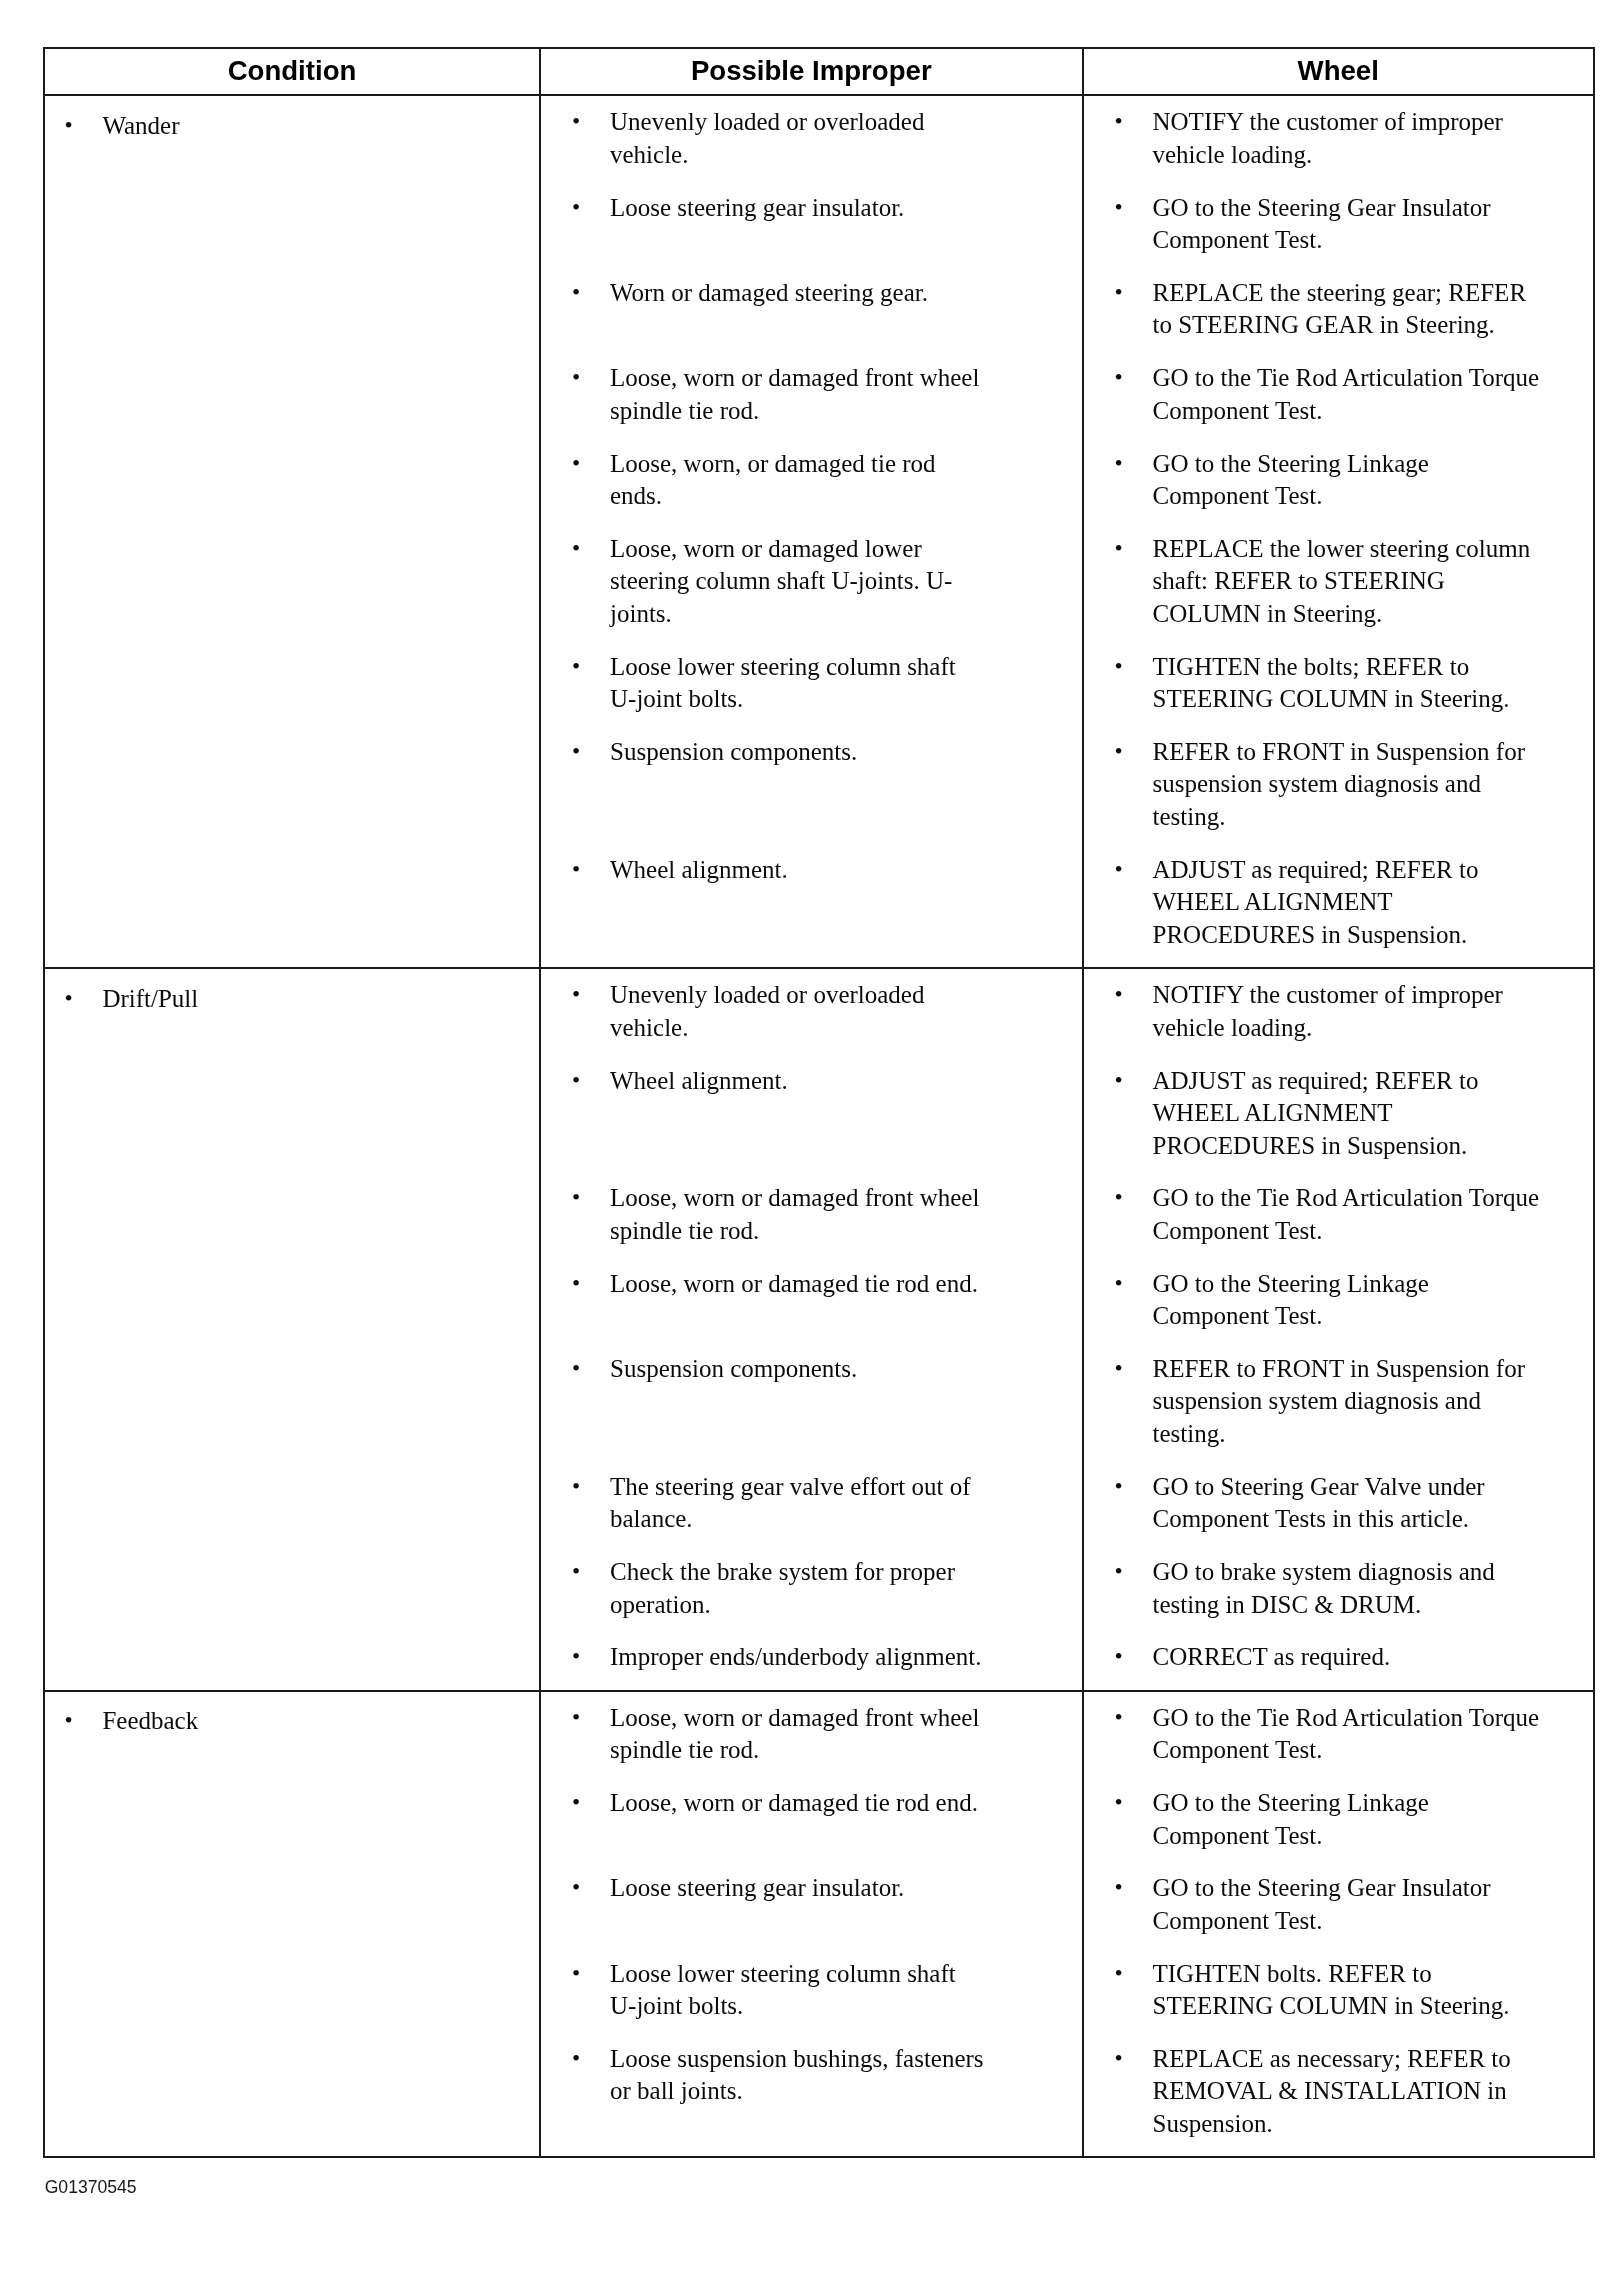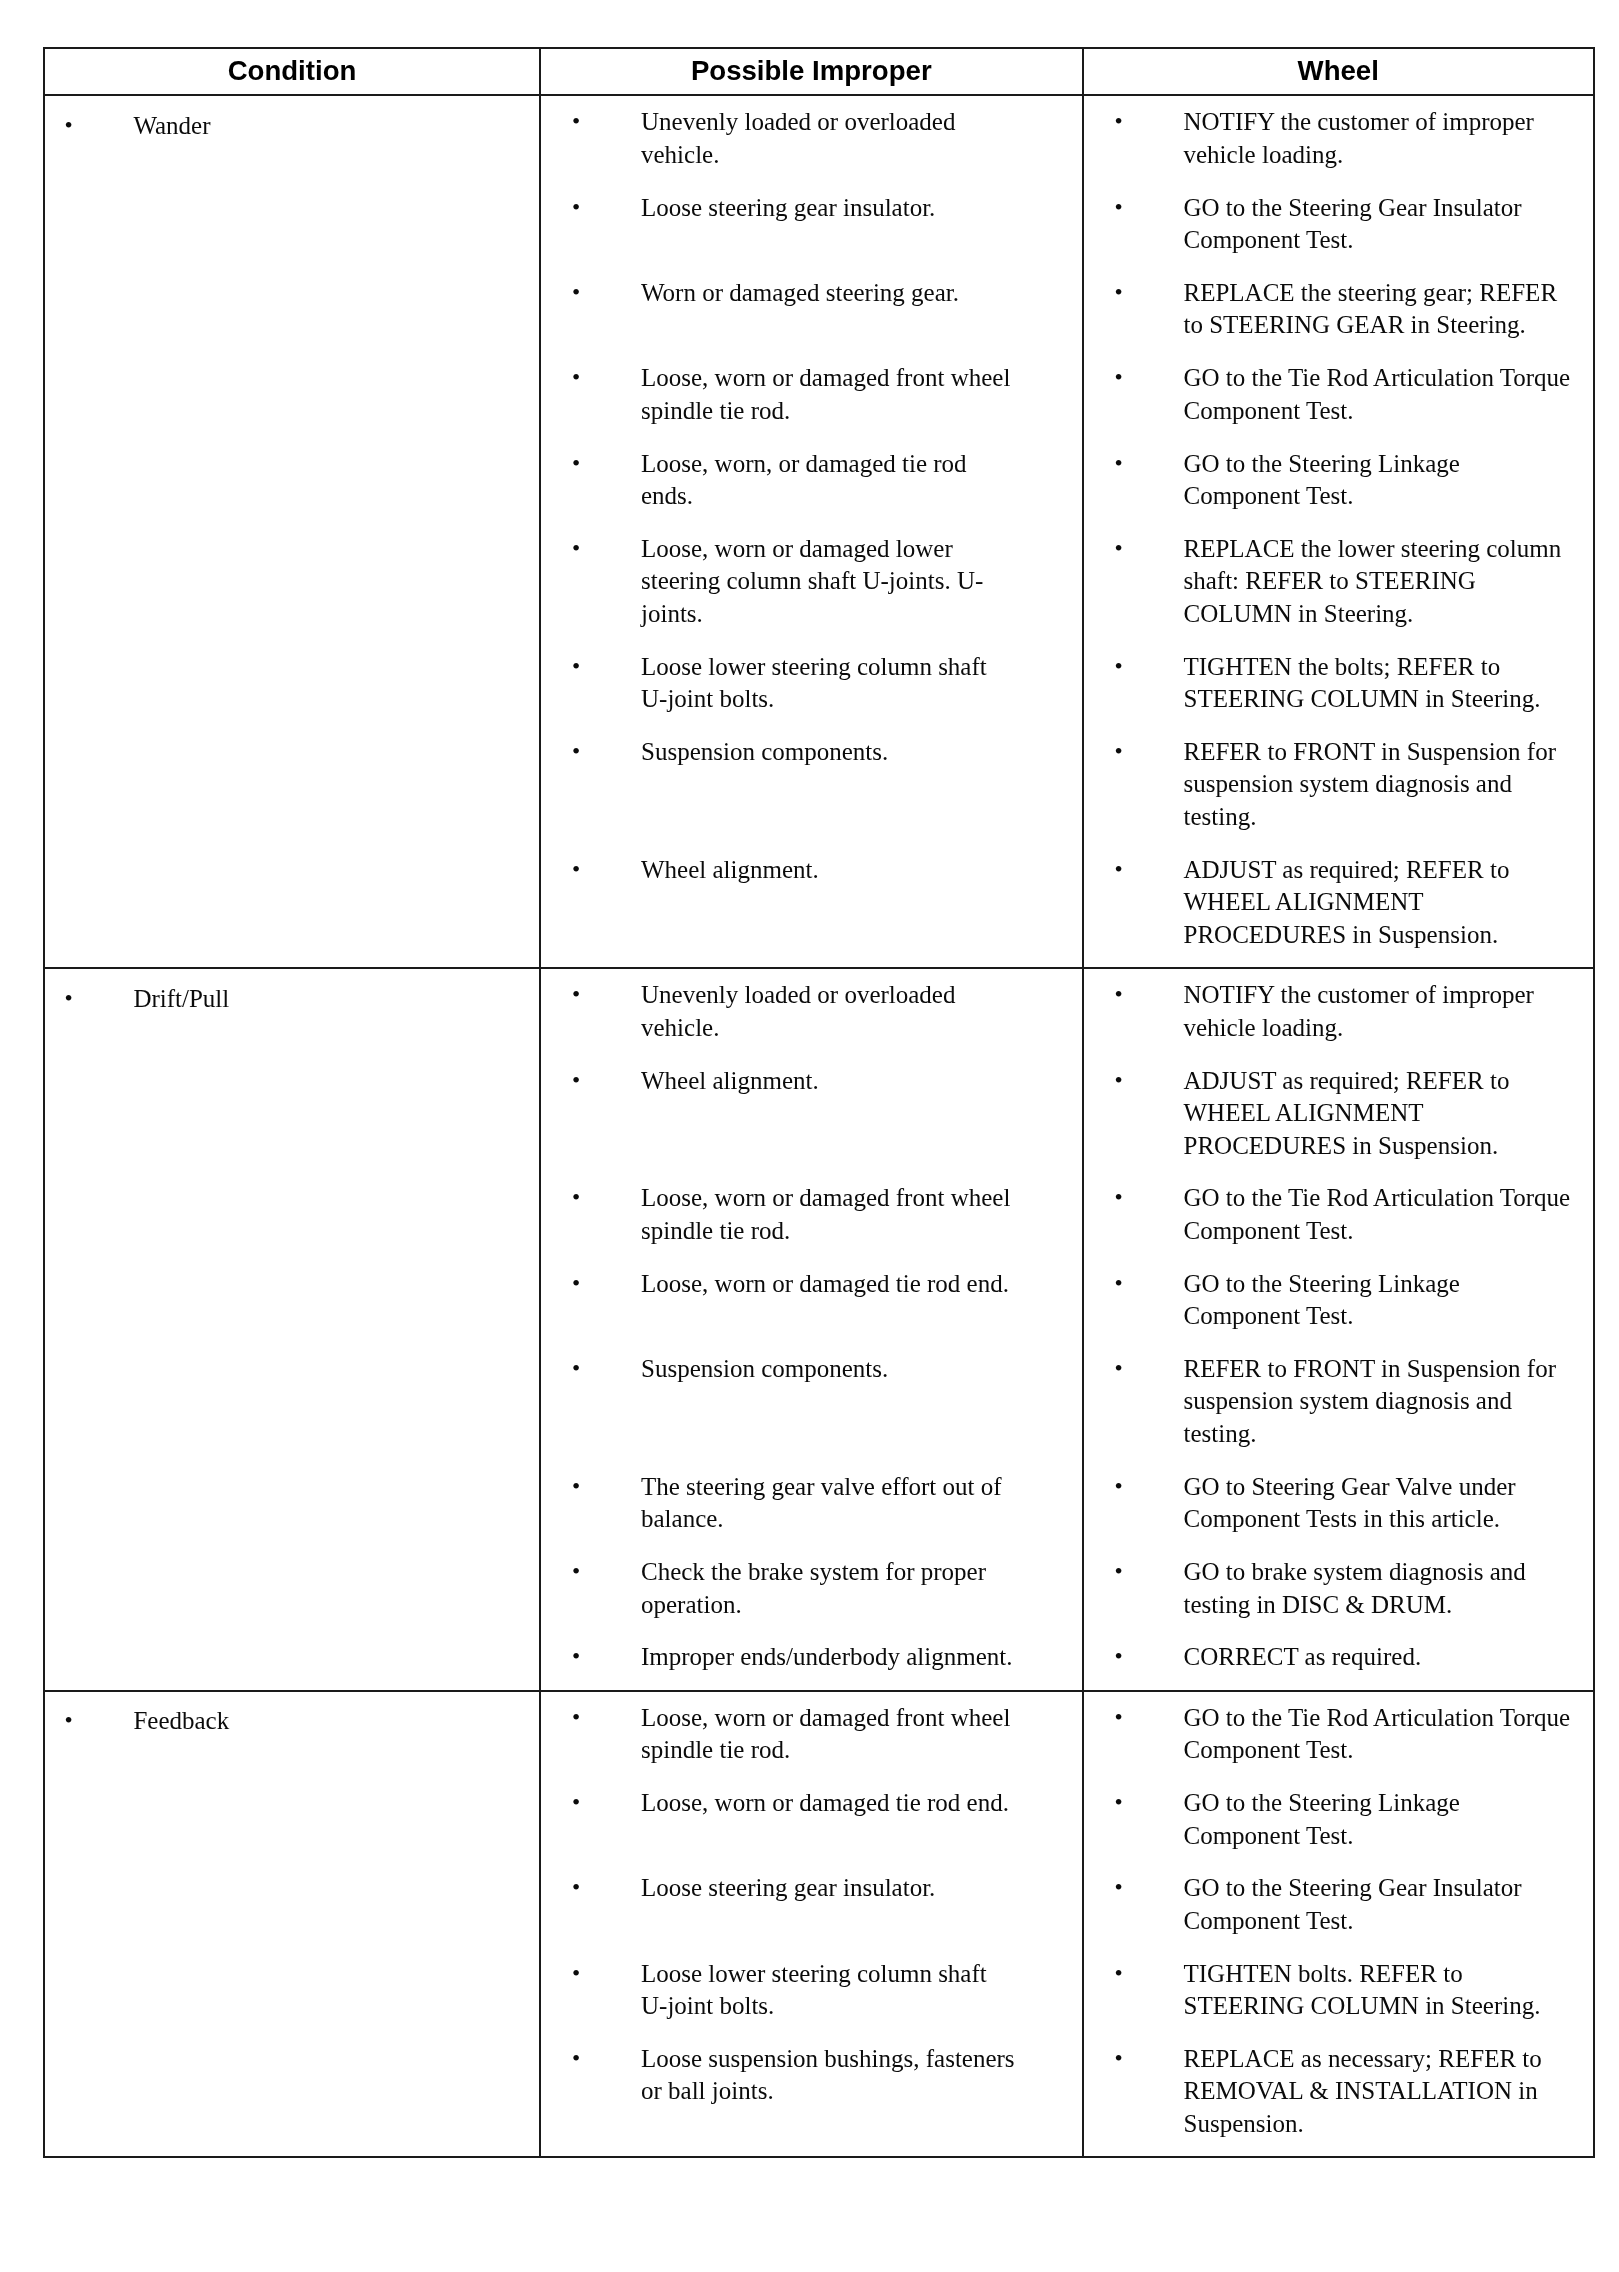--- a/index.html
+++ b/index.html
@@ -49,21 +49,21 @@
     align-items: flex-start;
     padding: 3.3px 13.4px 15px 30px;
   }
   td.cond .item { padding: 6.7px 8.4px 8.4px 18.4px; }
 
   .bullet {
     flex: 0 0 38px;
     font-size: 23.4px;
     line-height: 1.35;
   }
-  .txt { display: block; margin-left: 31px; }
+  .txt { display: block; }
   td.src .txt { max-width: 378px; }
   td.act .txt { max-width: 389px; }
   td.cond .txt { max-width: 401px; }
 
   .footer {
     font-family: "Liberation Sans", sans-serif;
     font-size: 17.6px;
     color: #1a1a1a;
     margin: 18.4px 0 0 1.7px;
   }
@@ -409,15 +409,16 @@
           <td class="act">
             <div class="item ">
               <span class="bullet">•</span>
               <span class="txt">REPLACE as necessary; REFER to REMOVAL &amp; INSTALLATION in Suspension.</span>
             </div>
           </td>
         </tr>
       </tbody>
   </table>
 
+  <div class="footer">G01370545</div>
 
 </div>
 
 
 </body></html>

